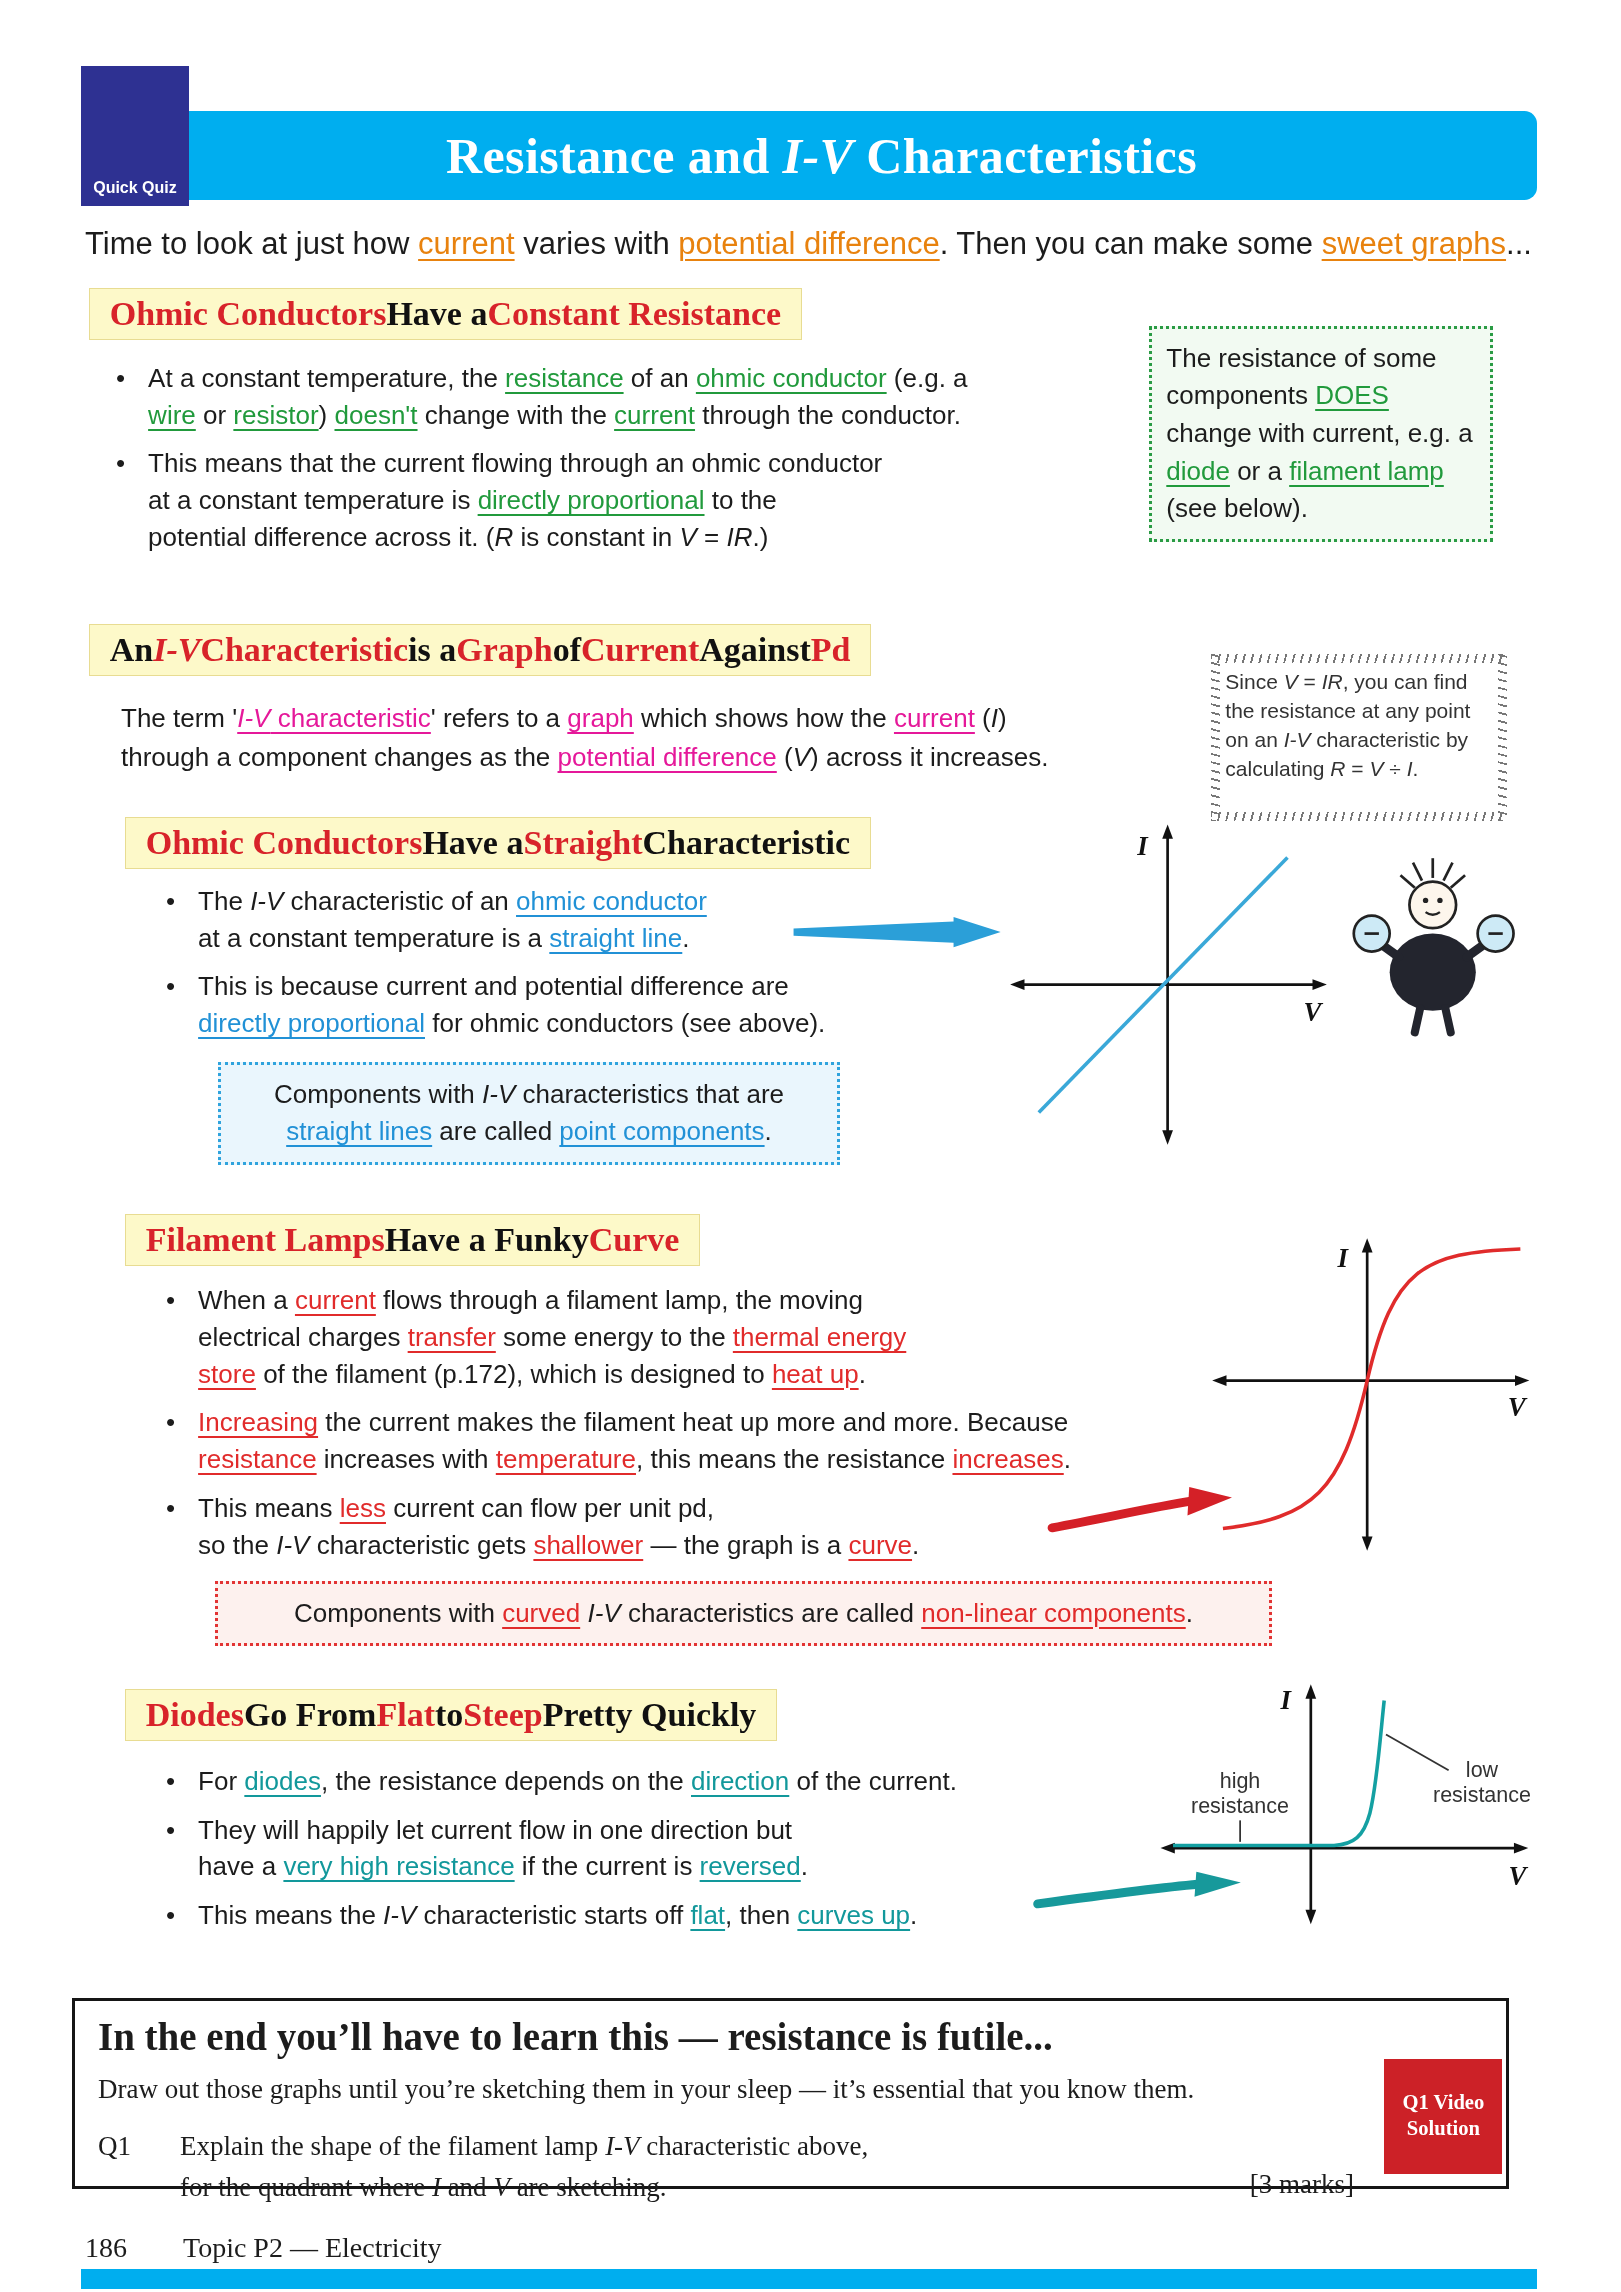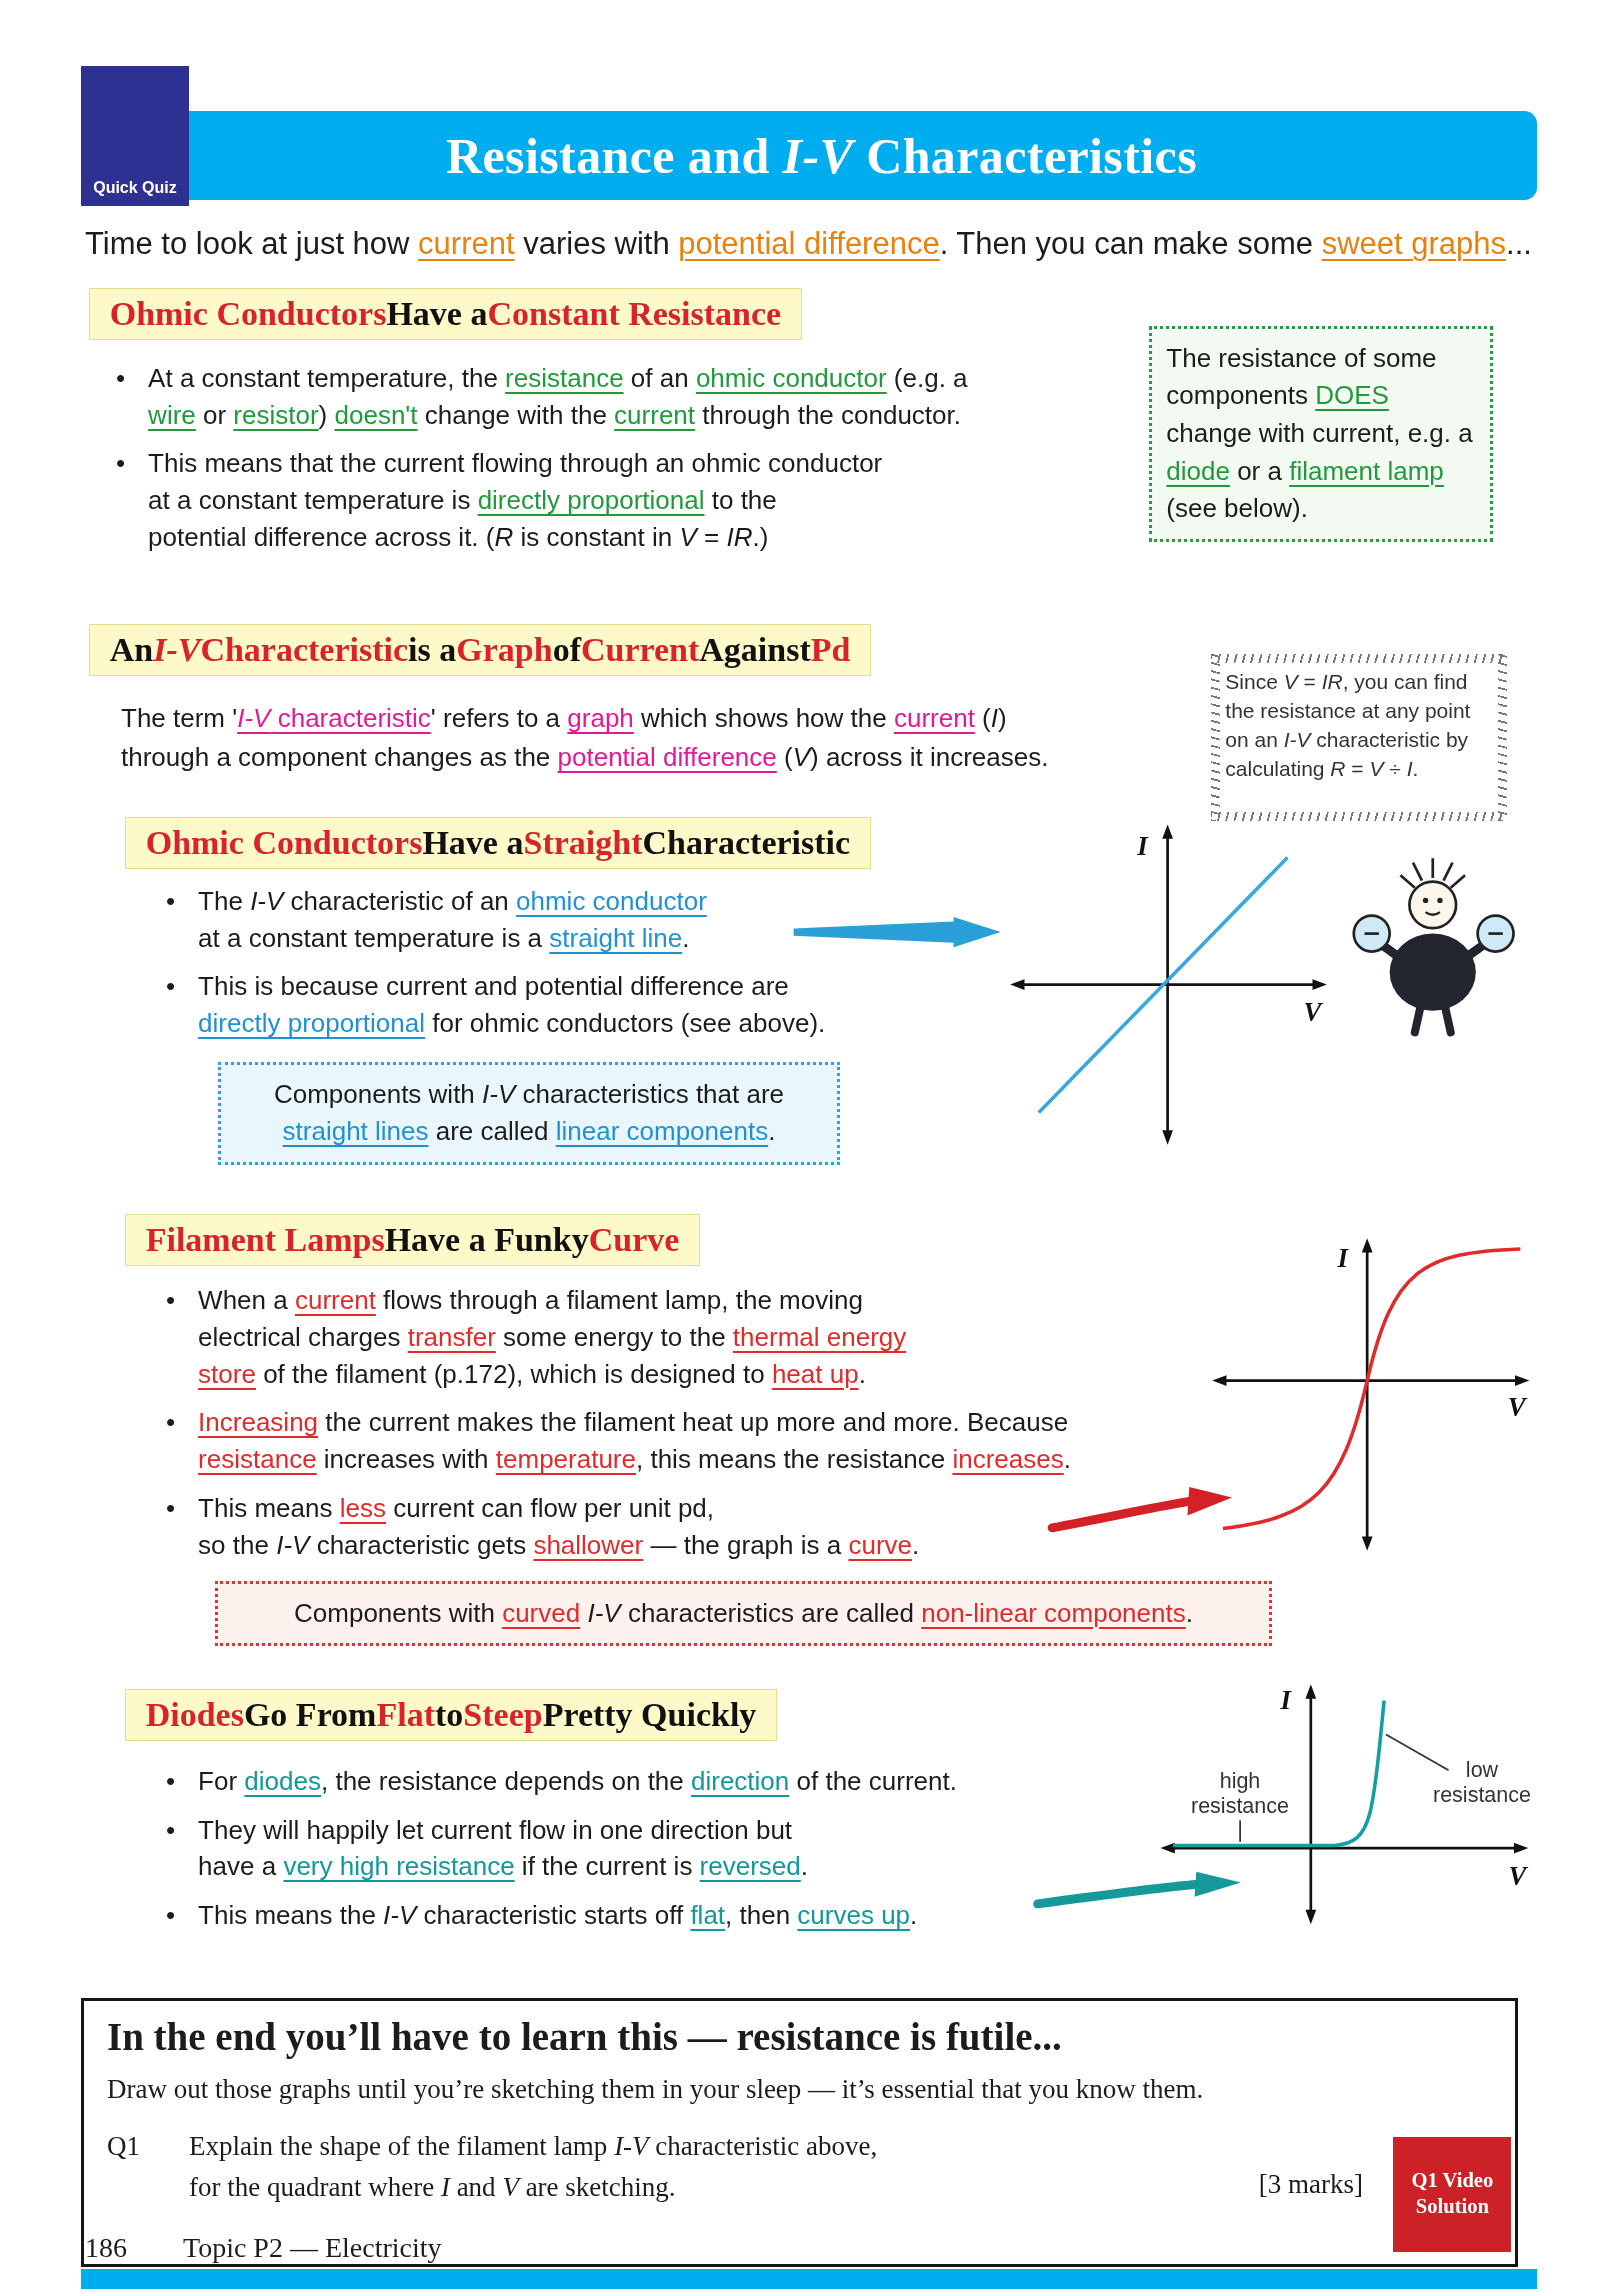--- a/index.html
+++ b/index.html
@@ -49,21 +49,21 @@
   .hatch-h { position:absolute; left:0; right:0; height:9px; background:repeating-linear-gradient(105deg,#777 0 1.8px,transparent 1.8px 8px); }
   .hatch-v { position:absolute; top:0; bottom:0; width:9px; background:repeating-linear-gradient(15deg,#777 0 1.8px,transparent 1.8px 8px); }
 
   
   .axis { stroke:#111; stroke-width:3; }
   .ah { fill:#111; }
   .glabel { font-family:"Liberation Serif",serif; font-style:italic; font-weight:bold; font-size:30px; fill:#111; }
   .res-label { position:absolute; font-size:21.5px; color:#333; text-align:center; line-height:1.15; }
 
   
-  .learnbox { left:81px; top:1998px; width:1437px; height:269px; border:3.6px solid #151515; }
+  .learnbox { left:72px; top:1998px; width:1437px; height:191px; border:3.6px solid #151515; }
   .lb-title { position:absolute; left:23px; top:12.5px; font-size:39px; font-weight:bold; }
   .lb-line  { position:absolute; left:23px; top:73px; font-size:27px; }
   .lb-q     { position:absolute; left:23px; top:125px; font-size:27px; display:flex; gap:49px; line-height:1.5; }
   .lb-marks { position:absolute; right:152px; top:168px; font-size:27px; }
   .videobox { position:absolute; right:3.6px; bottom:12.5px; width:118px; height:115px; background:#cc2127; color:#fff;
               display:flex; align-items:center; justify-content:center; text-align:center;
               font-family:"Liberation Serif",serif; font-weight:bold; font-size:20.6px; padding:7.2px; line-height:1.25; }
 
   .footer { left:85px; top:2232px; font-size:28px; }
   .footer-topic { margin-left:49px; }
@@ -141,21 +141,21 @@
       <div style="width:851px;"><span>This is because current and potential difference are</span><br><span class="ub">directly proportional</span><span> for ohmic conductors (see above).</span></div>
     </div>
   </div>
 
   <div class="abs" style="left:793px;top:917px;">
     <svg width="210" height="32" viewBox="0 0 235 36">
       <polygon points="0,13 180,5 180,0 233,17 180,34 180,29 0,21" fill="#2b9fd8"></polygon>
     </svg>
   </div>
 
-  <div class="abs note note-blue" style="left:218px;top:1062px;width:622px;"><span>Components with </span><span class="it">I-V</span><span> characteristics that are</span><br><span class="ub">straight lines</span><span> are called </span><span class="ub">linear components</span><span>.</span></div>
+  <div class="abs note note-blue" style="left:218px;top:1062px;width:622px;"><span>Components with </span><span class="it">I-V</span><span> characteristics that are</span><br><span class="ub">straight lines</span><span> are called </span><span class="ub">point components</span><span>.</span></div>
 
   <div class="abs" style="left:1003px;top:817px;">
     <svg width="331" height="336" viewBox="0 0 370 375">
       <line class="axis" x1="184" y1="22" x2="184" y2="352"></line>
       <line class="axis" x1="20" y1="187" x2="350" y2="187"></line>
       <polygon class="ah" points="184,8 178,24 190,24"></polygon>
       <polygon class="ah" points="184,366 178,350 190,350"></polygon>
       <polygon class="ah" points="8,187 24,181 24,193"></polygon>
       <polygon class="ah" points="362,187 346,181 346,193"></polygon>
       <line x1="40" y1="330" x2="318" y2="45" stroke="#3aa8d8" stroke-width="4"></line>

